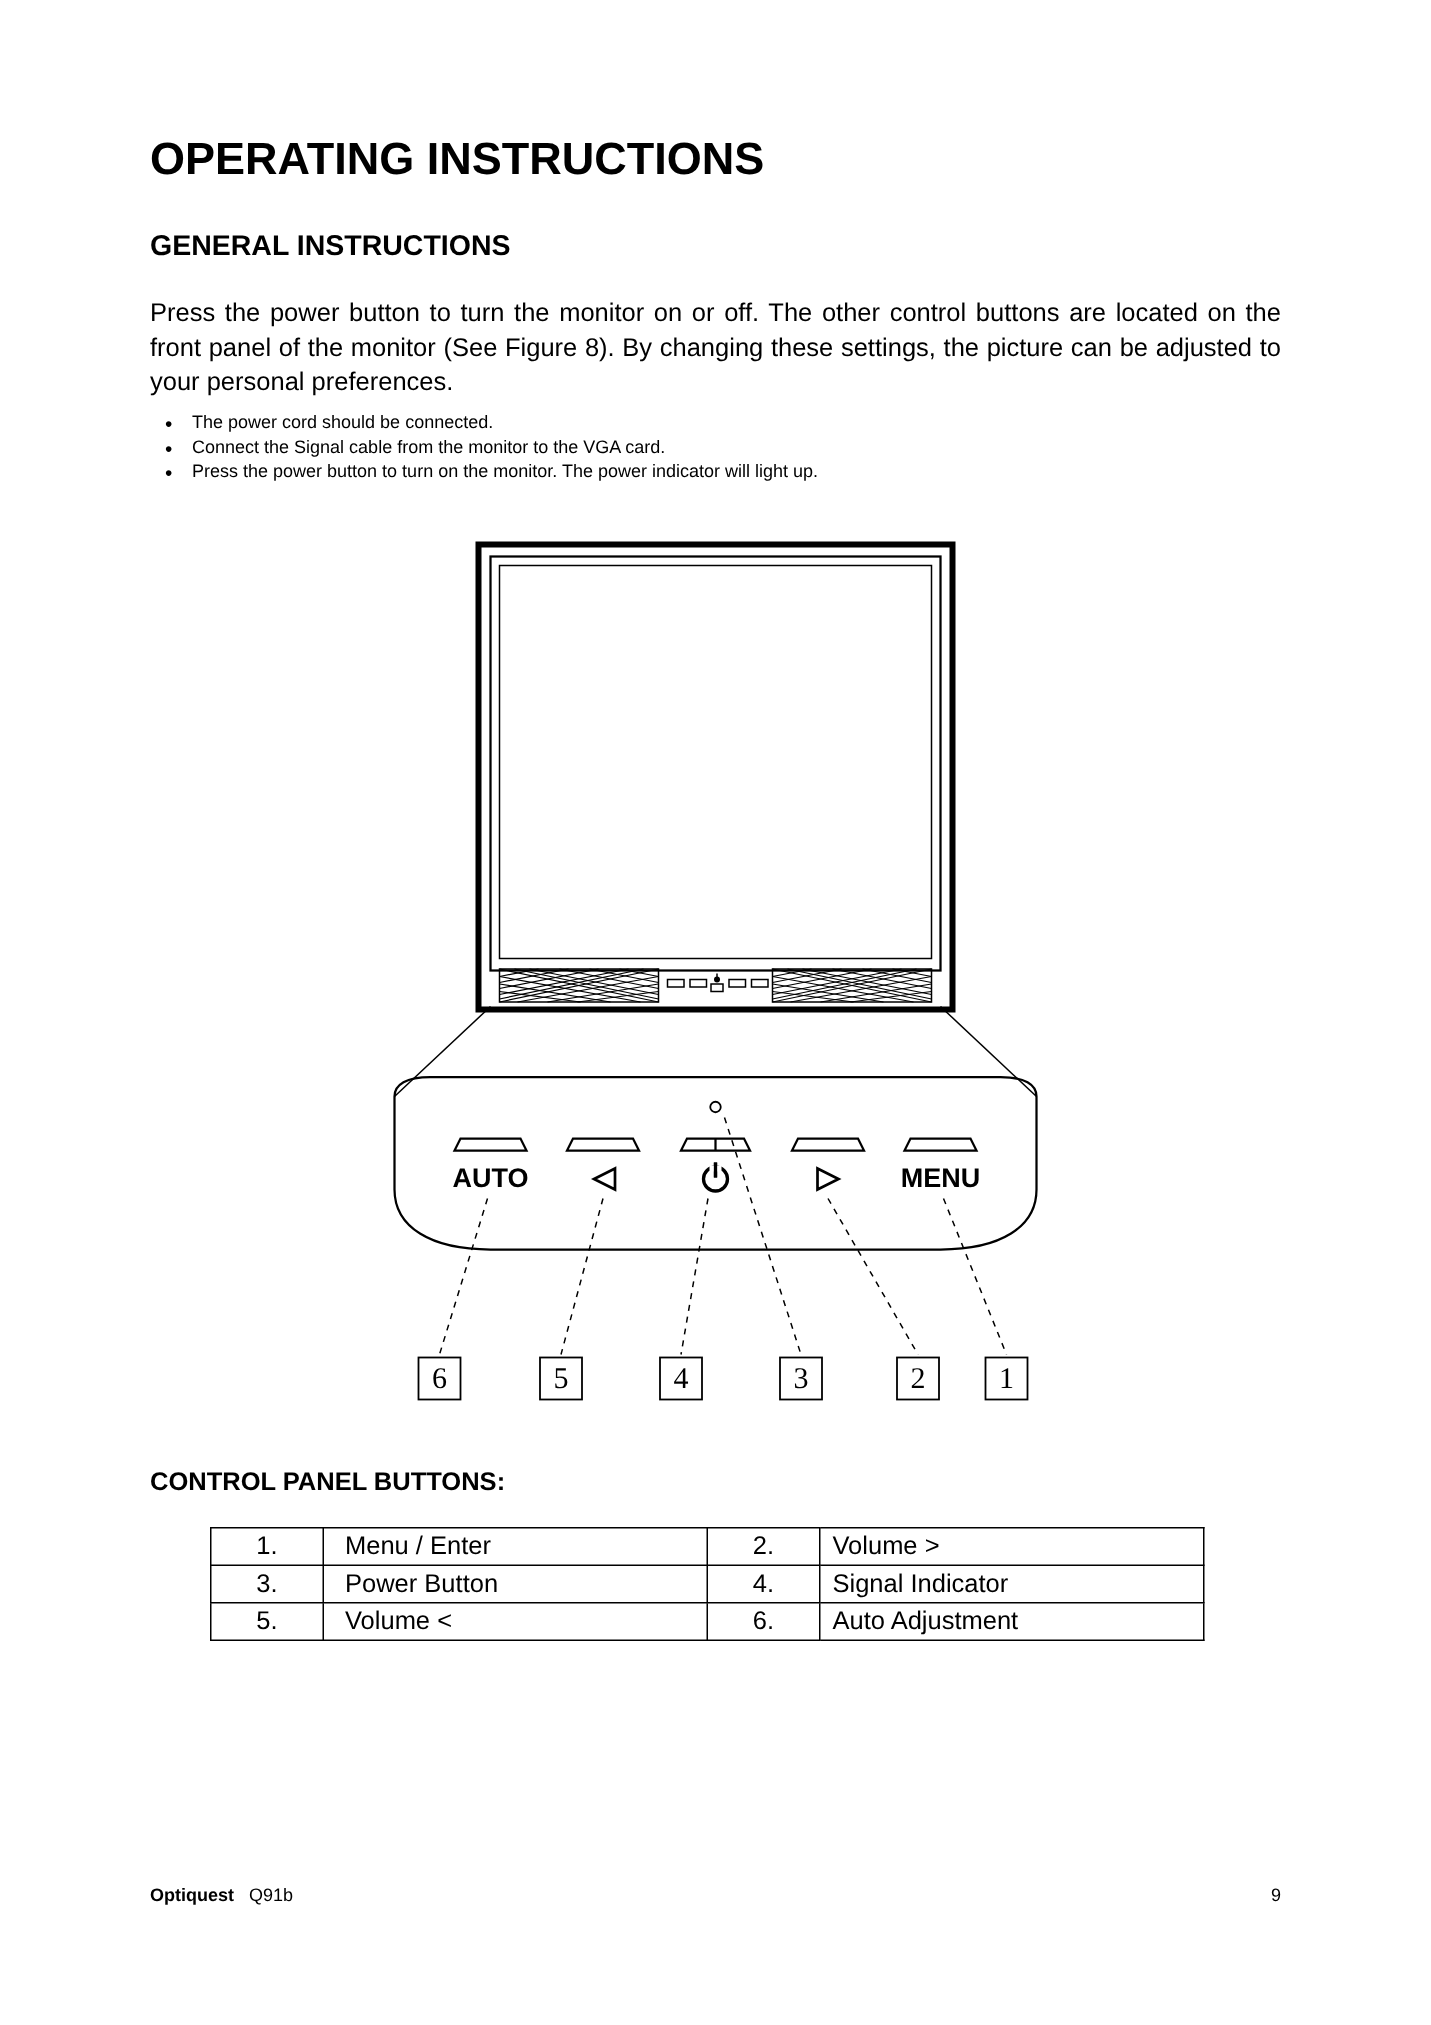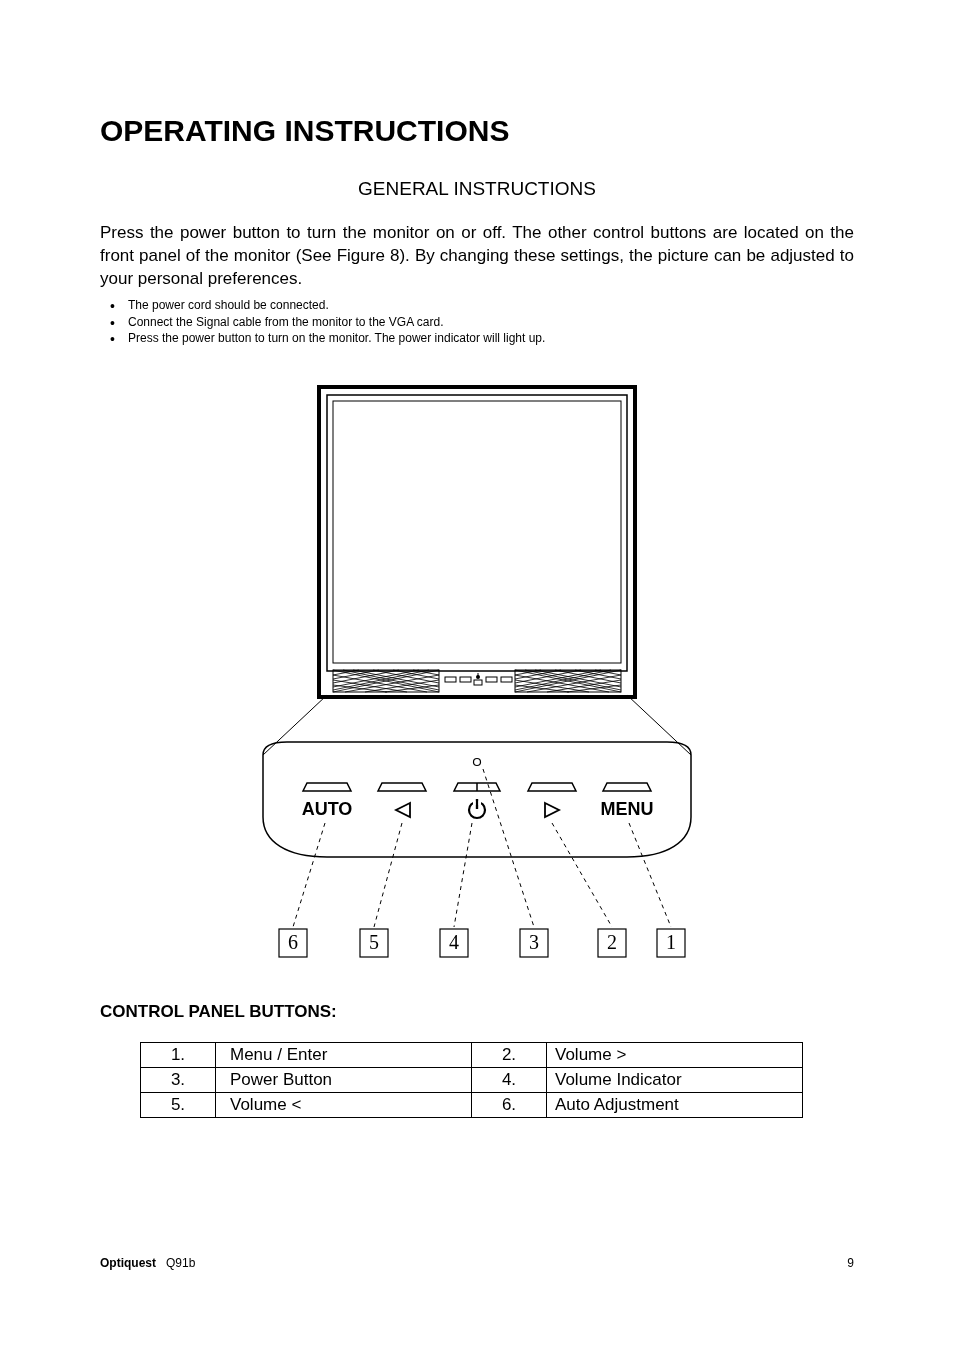--- a/index.html
+++ b/index.html
@@ -12,27 +12,25 @@
       background: #fff;
       width: 954px;
       height: 1350px;
       position: relative;
       padding: 90px 100px 0 100px;
     }
     .title {
       font-size: 30px;
       font-weight: bold;
       margin-bottom: 30px;
-      margin-top: 24px;
     }
     .subtitle {
       font-size: 19px;
-      font-weight: normal;
+      font-weight: bold;
       margin-bottom: 22px;
-      text-align: center;
     }
     .intro-text {
       font-size: 17px;
       line-height: 1.35;
       text-align: justify;
       margin-bottom: 6px;
     }
     .bullet-list {
       list-style: none;
       padding-left: 0;
@@ -266,21 +264,21 @@
       <tr>
     <td>1.</td>
     <td>Menu / Enter</td>
     <td>2.</td>
     <td>Volume &gt;</td>
   </tr>
   <tr>
     <td>3.</td>
     <td>Power Button</td>
     <td>4.</td>
-    <td>Volume Indicator</td>
+    <td>Signal Indicator</td>
   </tr>
   <tr>
     <td>5.</td>
     <td>Volume &lt;</td>
     <td>6.</td>
     <td>Auto Adjustment</td>
   </tr>
 </tbody>
   </table>
 

